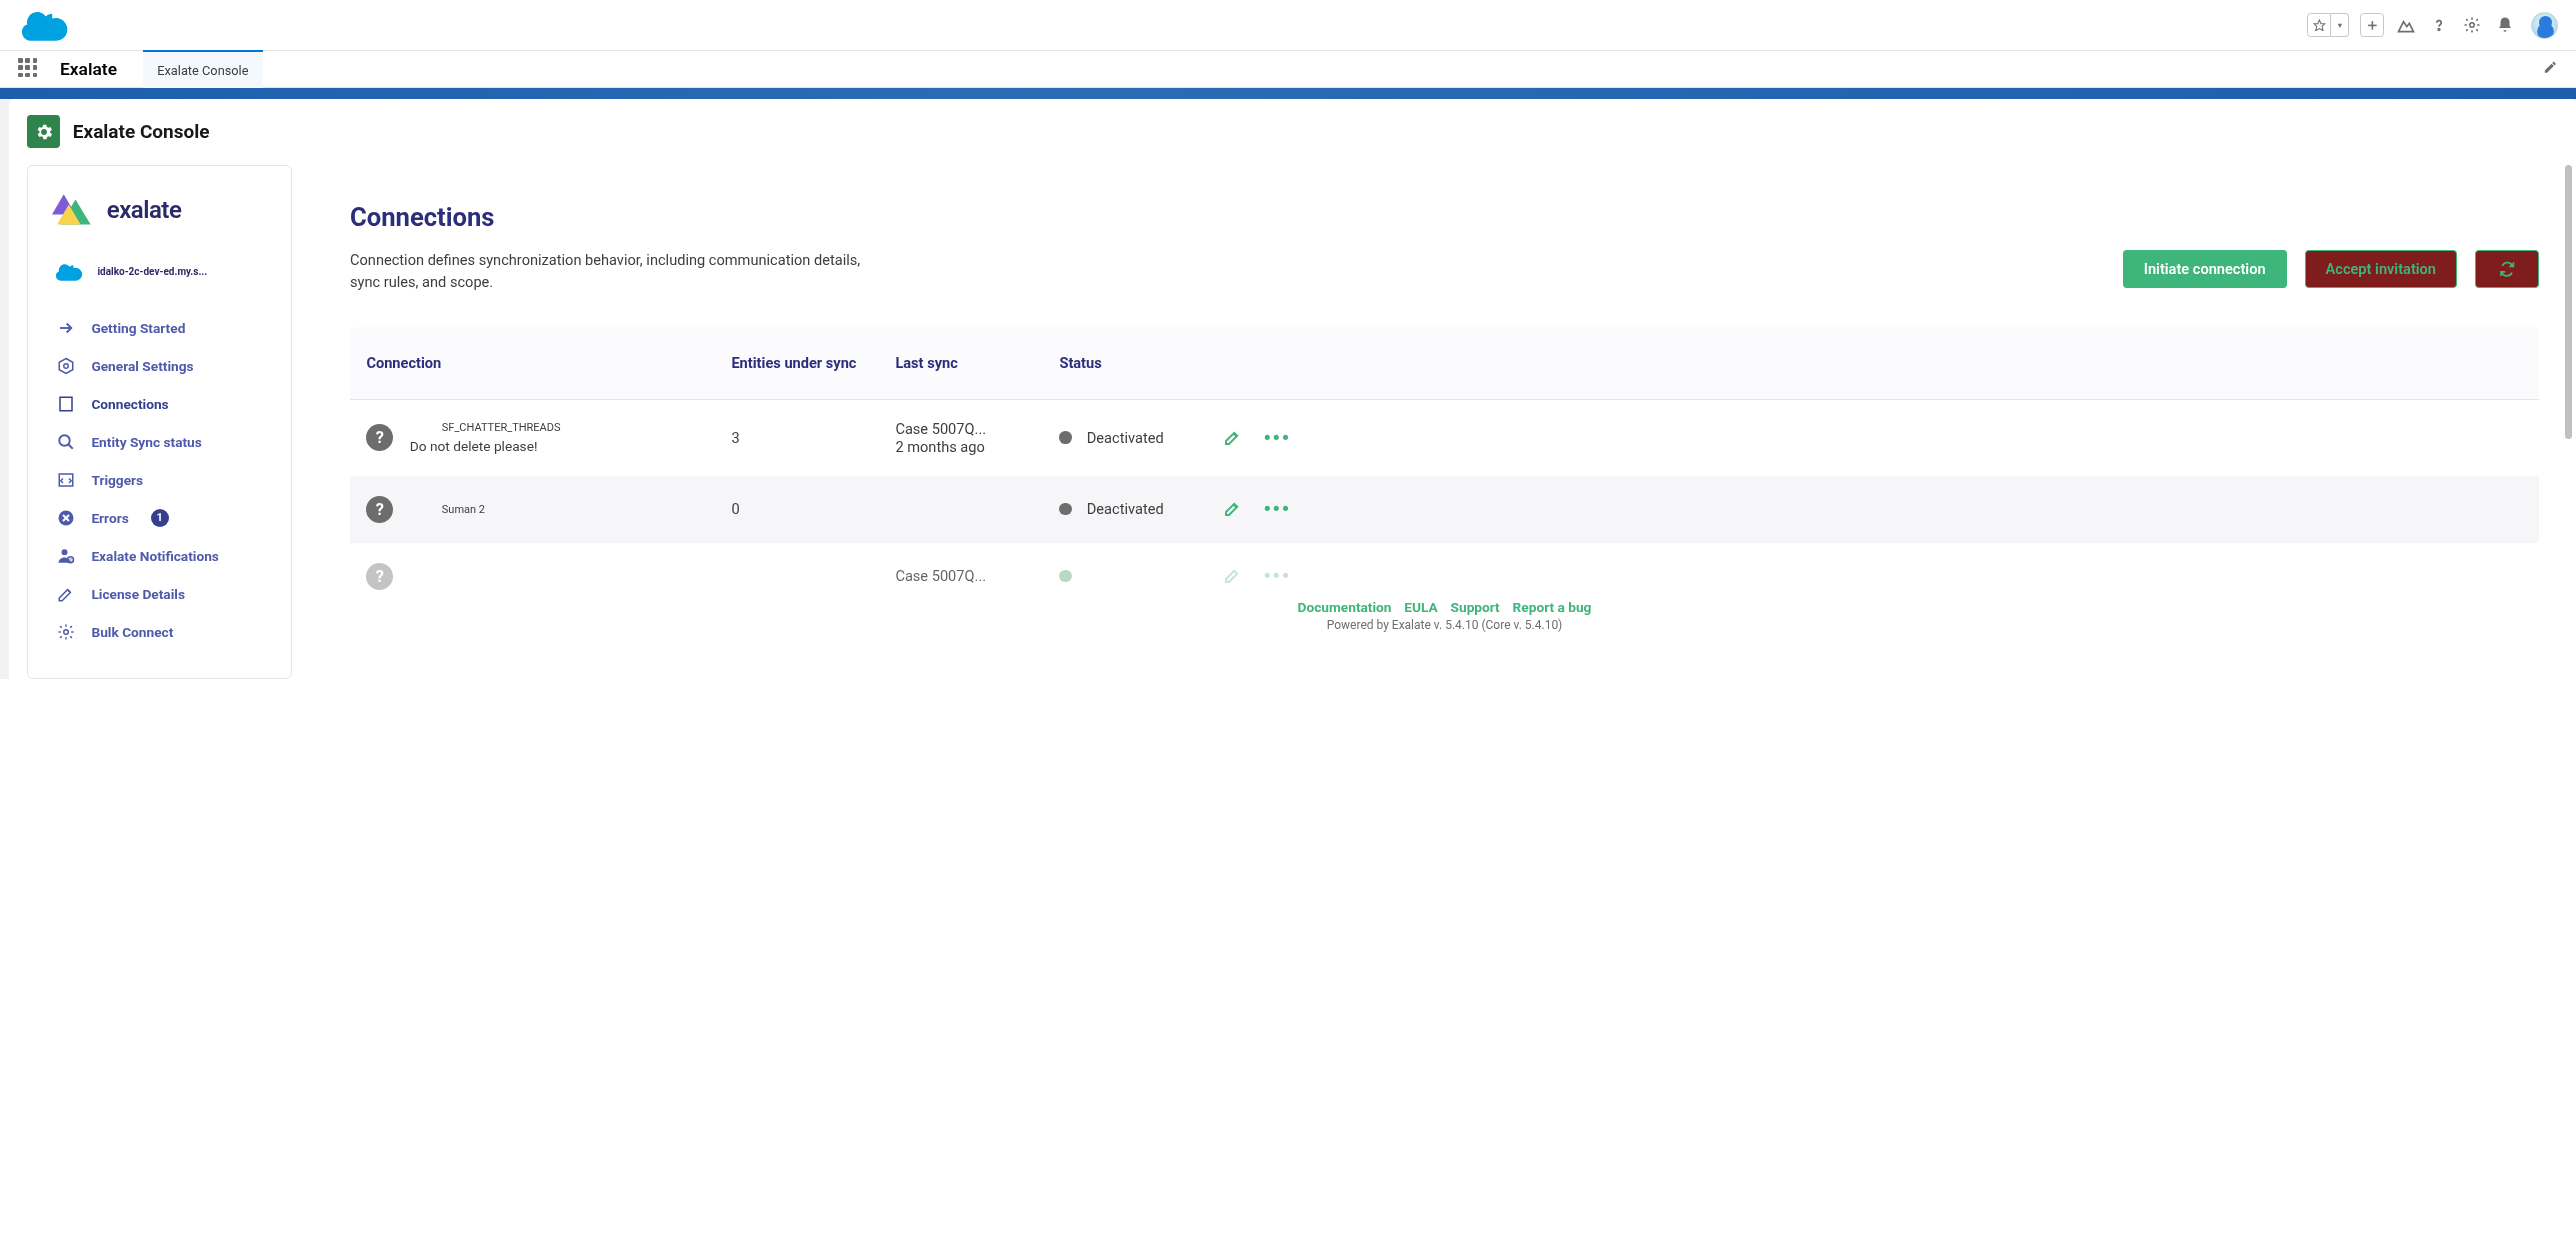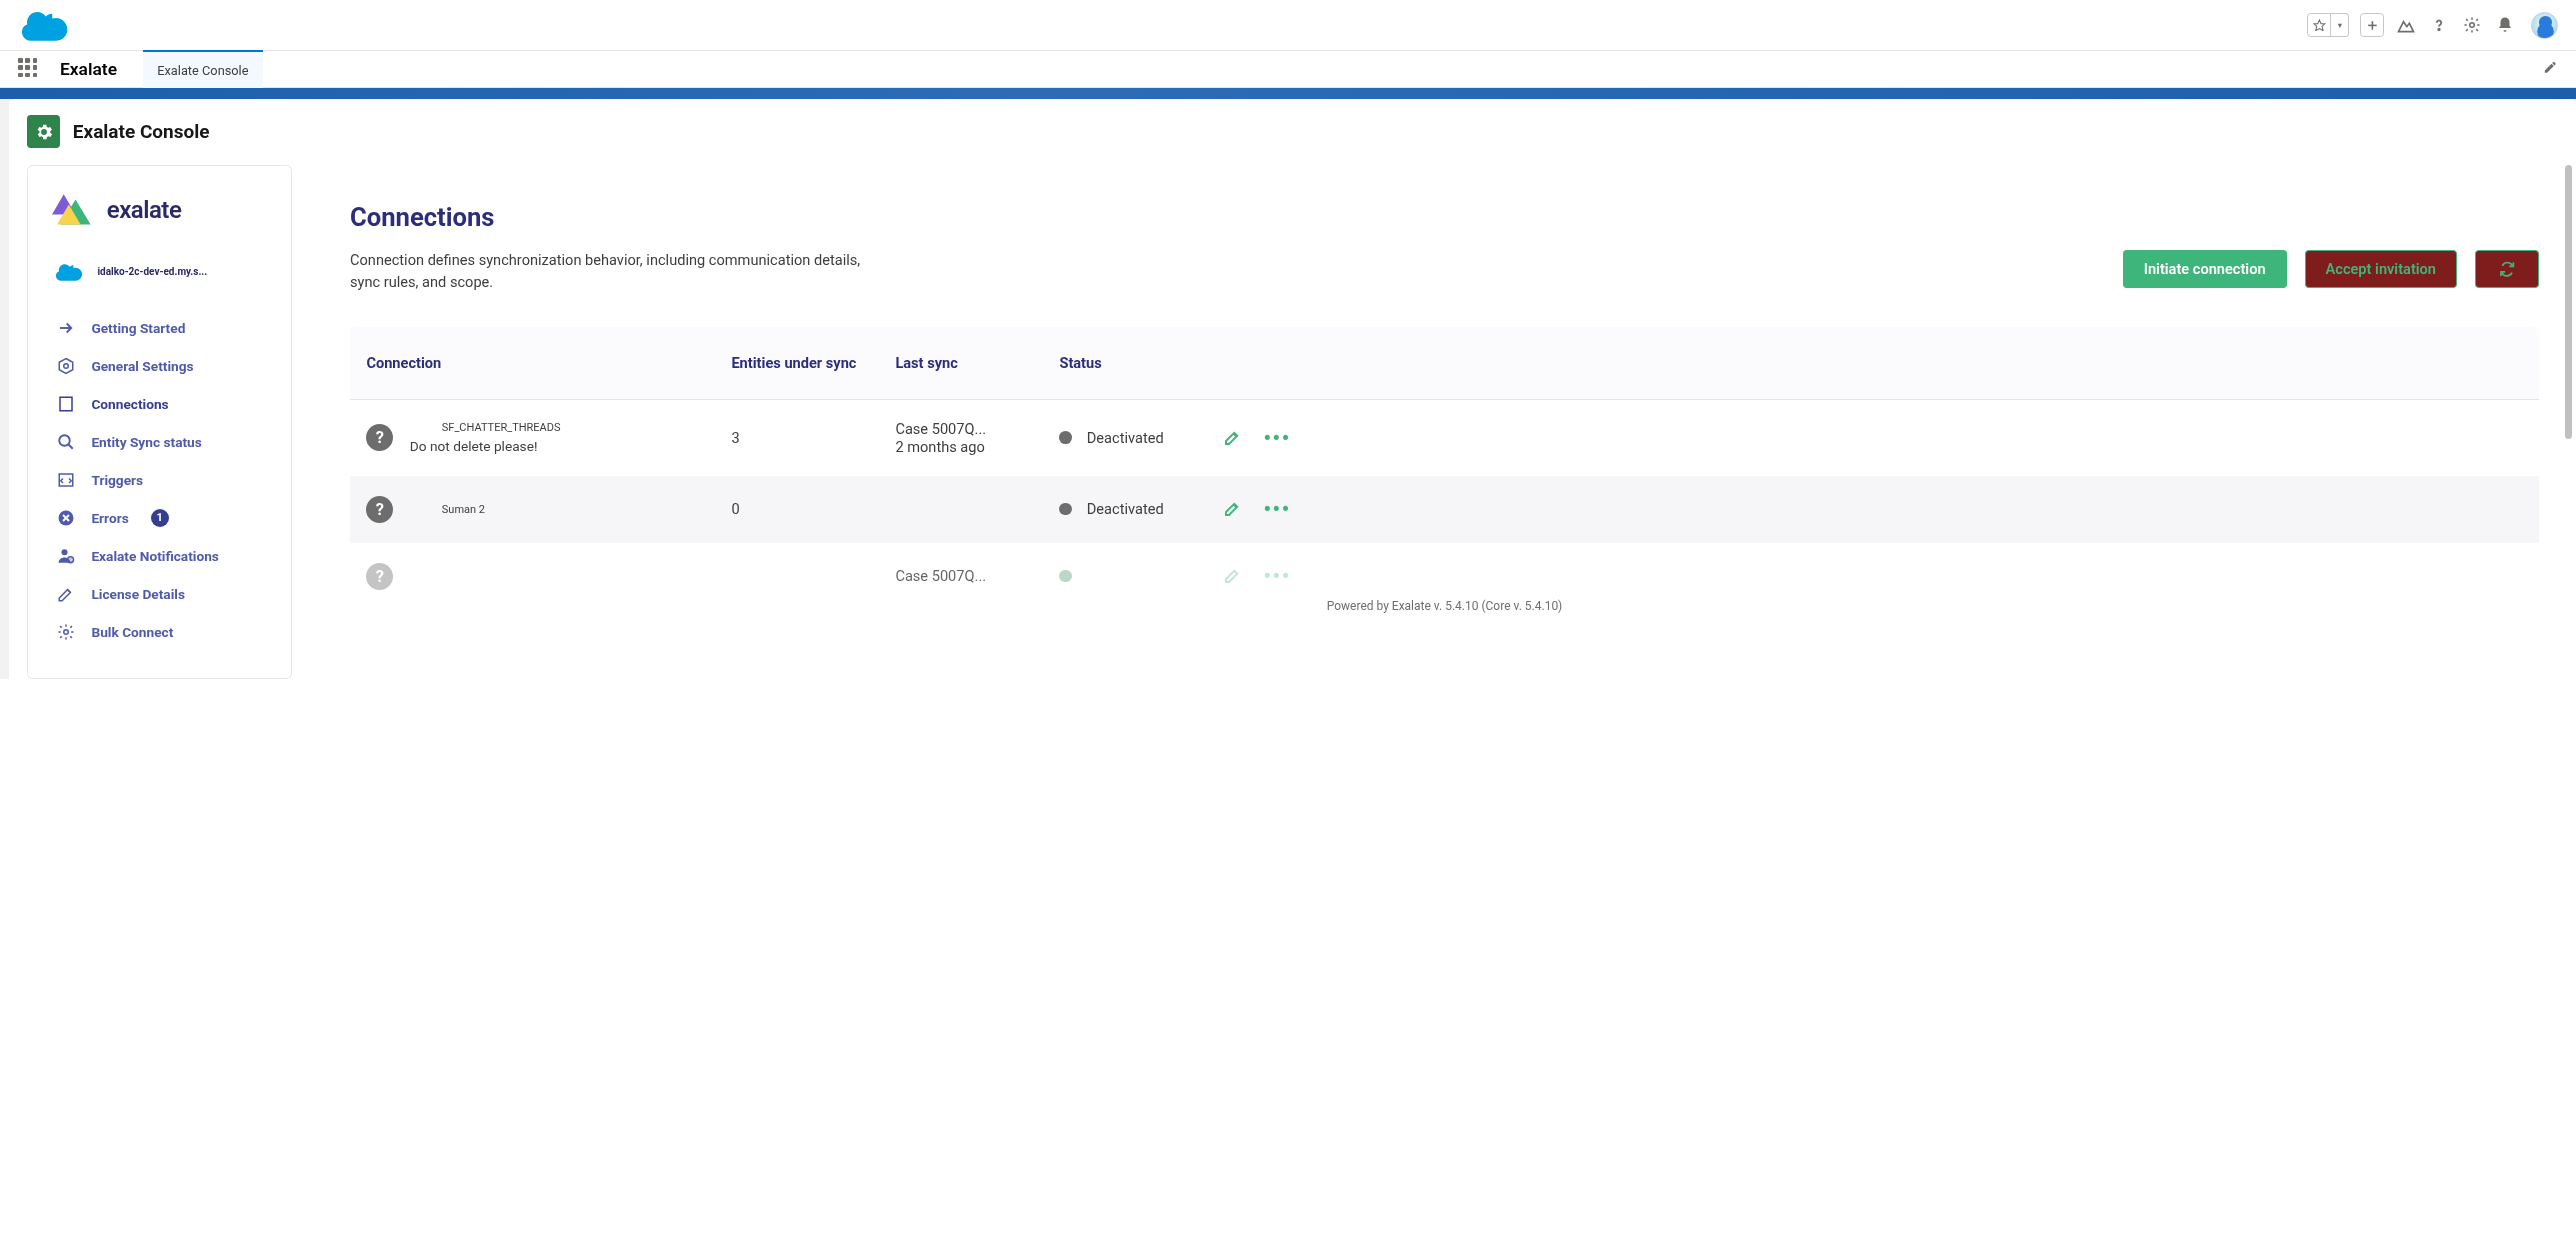--- a/index.html
+++ b/index.html
@@ -402,19 +402,25 @@
             <div class="col-act row-actions" style="opacity:0.4;">
               <svg width="18" height="18" viewBox="0 0 24 24" fill="none" stroke="#3eb57b" stroke-width="2.5">
                   <path d="M4 16v4h4L19 9l-4-4L4 16z"></path>
                 </svg>
               <span class="kebab">•••</span>
             </div>
           </div>
         </div>
 
         <div class="footer">
+          <div class="footer-links">
+            <a>Documentation</a>
+            <a>EULA</a>
+            <a>Support</a>
+            <a>Report a bug</a>
+          </div>
           <div class="footer-powered">Powered by Exalate v. 5.4.10 (Core v. 5.4.10)</div>
         </div>
       </div>
     </div>
   </div>
 </div>
 
 
 </body></html>

